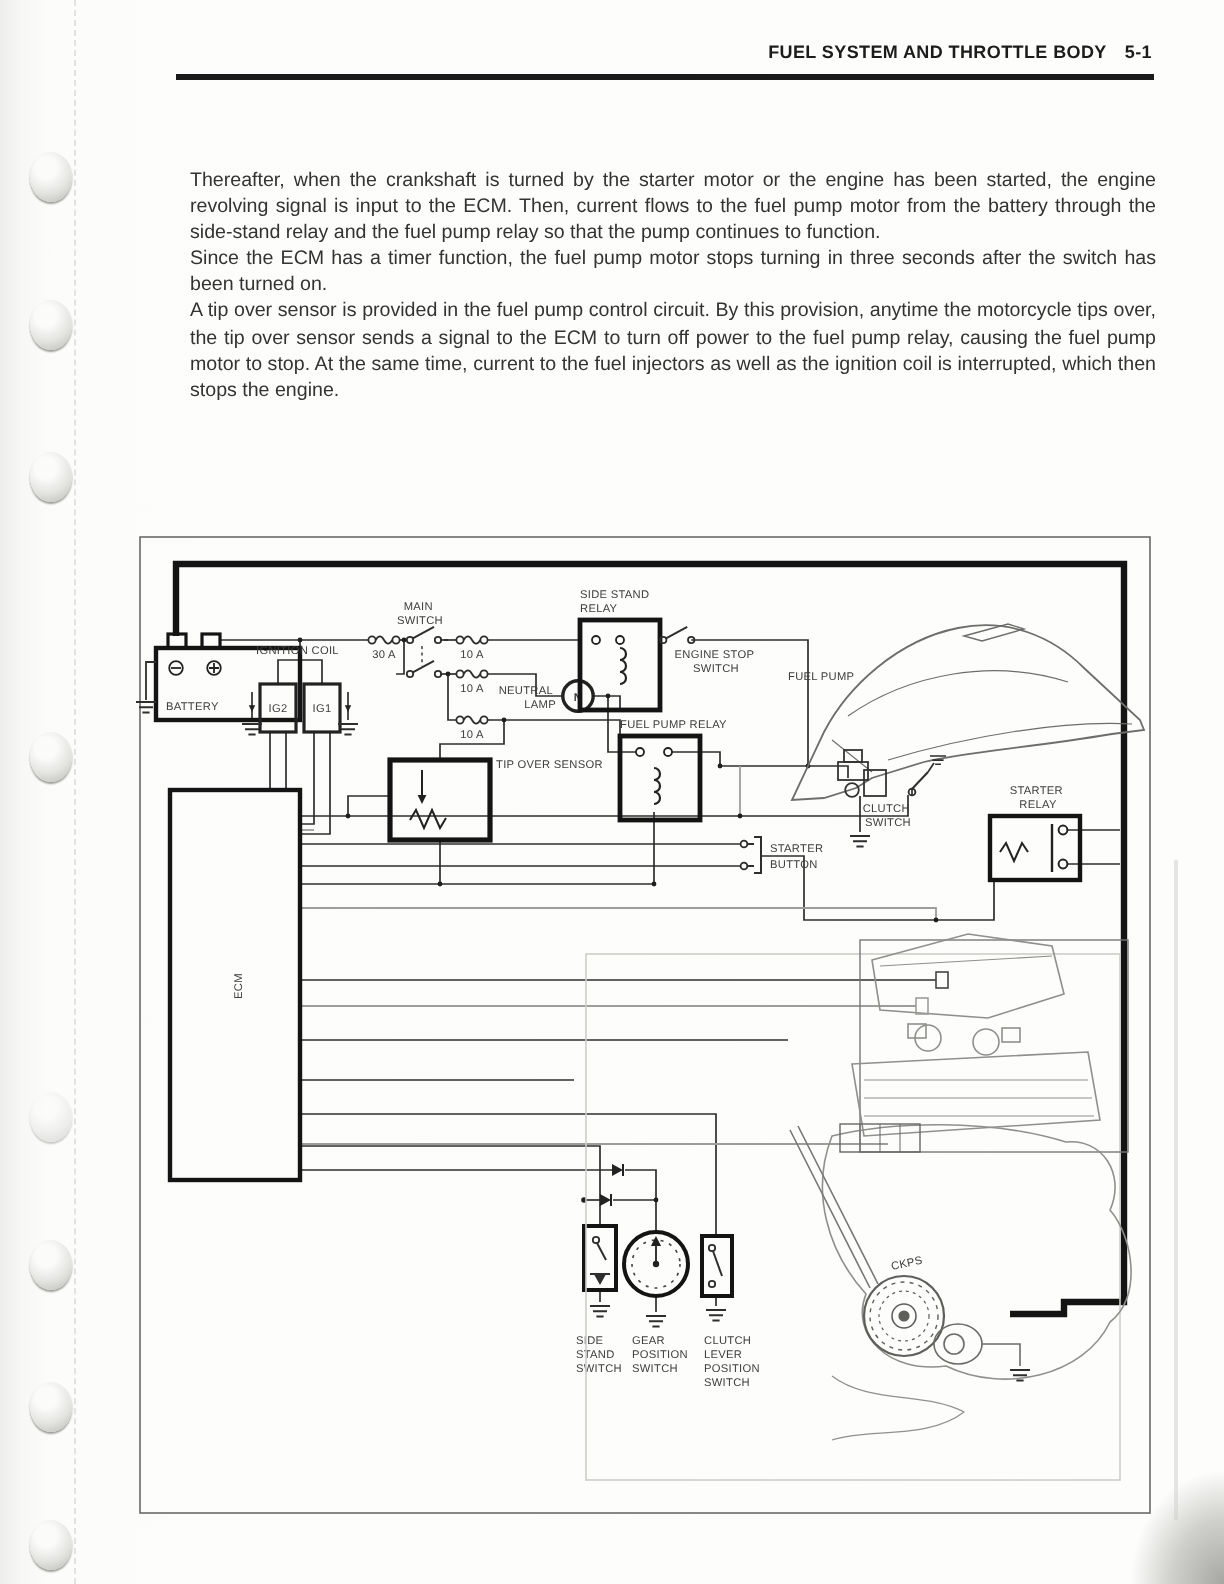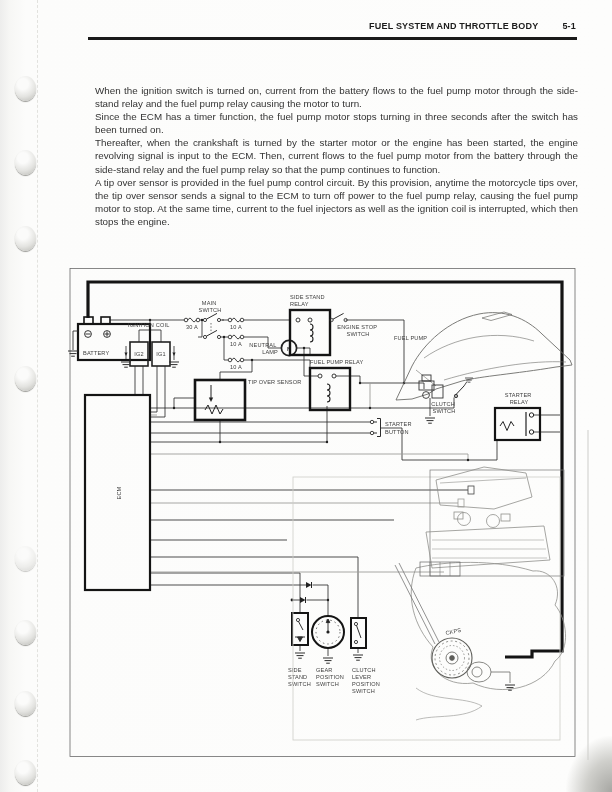--- a/index.html
+++ b/index.html
@@ -4,21 +4,21 @@
 <style>
   html,body{margin:0;padding:0;background:#ffffff;}
   .sheet{position:relative;width:612px;height:792px;overflow:hidden;
          background:linear-gradient(90deg,#ededec 0,#f7f7f5 10px,#fcfcfb 26px,#fdfdfc 100%);
          font-family:"Liberation Sans",sans-serif;color:#2b2b2b;}
   .margin-crease{position:absolute;left:37px;top:0;height:792px;width:0;
          border-left:1px dashed #dcdcd8;opacity:.8;}
   .hole{position:absolute;left:15px;width:21px;height:25px;border-radius:50%;
         background:radial-gradient(circle at 38% 32%,#fbfbfa 25%,#e3e3e0 60%,#c4c4c0 88%,#b5b5b1 100%);
         box-shadow:0 1px 1px #9c9c98;}
-  .header{position:absolute;top:21px;right:36px;display:flex;gap:24px;
+  .header{position:absolute;top:21px;right:36px;display:flex;gap:9px;
           font-weight:bold;font-size:9px;letter-spacing:.2px;color:#1c1c1c;}
   .header-rule{position:absolute;top:37px;left:88px;right:35px;height:3px;background:#1a1a1a;}
   .title{position:absolute;top:59px;left:95px;margin:0;font-size:14px;font-weight:bold;
          letter-spacing:.3px;color:#1f1f1f;}
   .bodytext{position:absolute;top:84px;left:95px;width:483px;font-size:9.8px;
             line-height:13.1px;text-align:justify;color:#333;}
   .bodytext p{margin:0;}
   .diagram{position:absolute;left:64px;top:268px;}
   svg{font-family:"Liberation Sans",sans-serif;}
   svg text{fill:#3d3d3d;font-size:5.6px;letter-spacing:.15px;}
@@ -41,23 +41,22 @@
   <div class="hole" style="top:760px"></div>
 
   <div class="header">
     <span>FUEL SYSTEM AND THROTTLE BODY</span>
     <span>5-1</span>
   </div>
   <div class="header-rule"></div>
 
 
   <div class="bodytext">
-    <p>When the ignition switch is turned on, current from the battery flows to the fuel pump motor through the side-stand relay and the fuel pump relay causing the motor to turn.</p>
+    <p>Thereafter, when the crankshaft is turned by the starter motor or the engine has been started, the engine revolving signal is input to the ECM. Then, current flows to the fuel pump motor from the battery through the side-stand relay and the fuel pump relay so that the pump continues to function.</p>
     <p>Since the ECM has a timer function, the fuel pump motor stops turning in three seconds after the switch has been turned on.</p>
-    <p>Thereafter, when the crankshaft is turned by the starter motor or the engine has been started, the engine revolving signal is input to the ECM. Then, current flows to the fuel pump motor from the battery through the side-stand relay and the fuel pump relay so that the pump continues to function.</p>
     <p>A tip over sensor is provided in the fuel pump control circuit. By this provision, anytime the motorcycle tips over, the tip over sensor sends a signal to the ECM to turn off power to the fuel pump relay, causing the fuel pump motor to stop. At the same time, current to the fuel injectors as well as the ignition coil is interrupted, which then stops the engine.</p>
   </div>
 
   <svg class="diagram" width="516" height="500" viewBox="0 0 516 500">
     <defs>
       <g id="gnd">
           <path d="M-5,0 H5 M-3.5,2.6 H3.5 M-1.8,5.2 H1.8" stroke="#2e2e2e" stroke-width="1" fill="none"></path>
         </g>
       <g id="fuse">
           <circle cx="-6" cy="0" r="1.8" fill="none" stroke="#2e2e2e" stroke-width="0.9"></circle>

